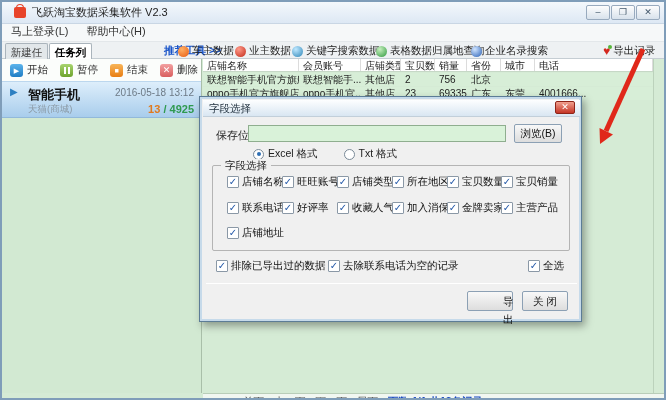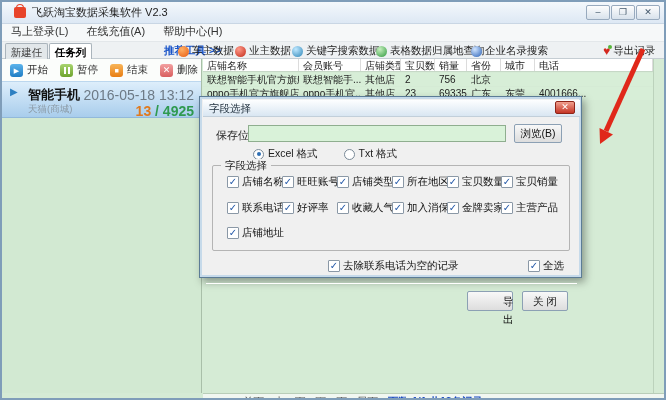--- a/index.html
+++ b/index.html
@@ -55,23 +55,23 @@
   .aicon.pause { background:linear-gradient(#a8d46e,#6da32e); position:relative; }
   .aicon.pause::before { content:""; position:absolute; left:3.5px; top:3px; width:2px; height:7px;
                          background:#fff; box-shadow:4px 0 0 #fff; }
   .aicon.stop { background:linear-gradient(#f8b558,#e87e14); }
   .aicon.del  { background:linear-gradient(#f2a0a0,#d95f5f); font-size:9px; }
   .task-item { position:absolute; left:0; top:22px; width:100%; height:37px;
                background:linear-gradient(#ddeefb,#a9cdec); border-top:1px solid #bcd7ee;
                border-bottom:1px solid #92b9da; }
   .task-play { position:absolute; left:8px; top:4px; color:#2d7fc1; font-size:10px; }
   .task-name { position:absolute; left:26px; top:4px; font-weight:bold; font-size:13px; color:#111; }
-  .task-time { position:absolute; right:7px; top:5px; color:#6d7a86; font-size:14px; }
+  .task-time { position:absolute; right:7px; top:5px; color:#6d7a86; font-size:10px; }
   .task-cat  { position:absolute; left:26px; top:21px; color:#8b9aa6; font-size:9.5px; }
-  .task-prog { position:absolute; right:7px; top:21px; font-size:14px; font-weight:bold; }
+  .task-prog { position:absolute; right:7px; top:21px; font-size:11px; font-weight:bold; }
   .task-done  { color:#e07a1e; }
   .task-total { color:#2f9a50; }
   .task-rest { position:absolute; left:0; top:59px; width:100%; height:275px; background:#d2e9d2; }
 
   
   .tablearea { position:absolute; left:201px; top:57px; width:461px; height:334px; background:#d5ebd5; }
   .vline { position:absolute; left:450px; top:0; width:1px; height:334px; background:#bcd2bc; }
   .thead { position:absolute; left:0; top:0; width:450px; height:13px; background:#ffffff;
            border-bottom:1px solid #c6d8c6; display:flex; }
   .th { font-size:10px; color:#222; padding-left:4px; line-height:13px; border-right:1px solid #dcdcdc;
@@ -81,21 +81,21 @@
   .c0{width:96px}.c1{width:62px}.c2{width:40px}.c3{width:34px}.c4{width:32px}.c5{width:34px}.c6{width:34px}.c7{width:118px}
 
   
   .statusbar { position:absolute; left:201px; top:391px; width:461px; height:16px; background:#f1f7f1;
                border-top:1px solid #b9cdb9; display:flex; align-items:center; gap:10px;
                padding-left:40px; font-size:10.5px; }
   .pglink { color:#555; }
   .pginfo { color:#1749c0; font-weight:bold; }
 
   
-  .dialog { position:absolute; left:197px; top:94px; width:383px; height:182px; background:#f0f0f0;
+  .dialog { position:absolute; left:197px; top:94px; width:383px; height:226px; background:#f0f0f0;
             border:1px solid #5c7c96; box-shadow:inset 0 0 0 2px #c6daea, 3px 4px 8px rgba(0,0,0,.35); }
   .dlg-title { position:absolute; left:3px; top:3px; width:377px; height:17px;
                background:linear-gradient(#fdfeff,#d9e6f2); border-bottom:1px solid #c2cfda;
                font-size:10.5px; line-height:16px; padding-left:6px; color:#1c2c3a; }
   .dlg-close { position:absolute; right:6px; top:4px; width:20px; height:13px; border-radius:2px;
                background:linear-gradient(#f0a08e,#c53425); border:1px solid #8e2418; color:#fff;
                font-size:9px; line-height:11px; text-align:center; font-weight:bold; }
   .save-label { position:absolute; left:16px; top:31px; font-size:11px; }
   .save-input { position:absolute; left:48px; top:28px; width:258px; height:17px; background:#d9f2d9;
                 border:1px solid #8fae8f; }
@@ -131,21 +131,20 @@
     <span>飞跃淘宝数据采集软件 V2.3</span>
     <span class="win-controls">
       <span class="wbtn">–</span>
       <span class="wbtn">❐</span>
       <span class="wbtn">✕</span>
     </span>
   </div>
 
   <div class="menubar">
     <span class="menu-item">马上登录(L)</span>
-    <span class="menu-item">在线充值(A)</span>
     <span class="menu-item">帮助中心(H)</span>
   </div>
 
   <div class="tabbar">
     <span class="tab" style="left:3px">新建任务</span>
     <span class="tab active" style="left:47px">任务列表</span>
     <span class="promo">推荐工具 &gt;&gt;</span>
     <span class="toolitem" style="left:176px">
       <span class="ticon orange"></span>
       <span>车主数据</span>
@@ -313,20 +312,24 @@
       <label class="cb" style="left:288px;top:35px">
           <span class="cbox checked"></span>
           <span>主营产品</span>
         </label>
       <label class="cb" style="left:14px;top:60px">
           <span class="cbox checked"></span>
           <span>店铺地址</span>
         </label>
     </div>
 
+    <label class="cb" style="left:16px;top:162px">
+        <span class="cbox checked"></span>
+        <span>排除已导出过的数据</span>
+      </label>
     <label class="cb" style="left:128px;top:162px">
         <span class="cbox checked"></span>
         <span>去除联系电话为空的记录</span>
       </label>
     <label class="cb" style="left:328px;top:162px">
         <span class="cbox checked"></span>
         <span>全选</span>
       </label>
 
     <div class="dlg-sep"></div>

